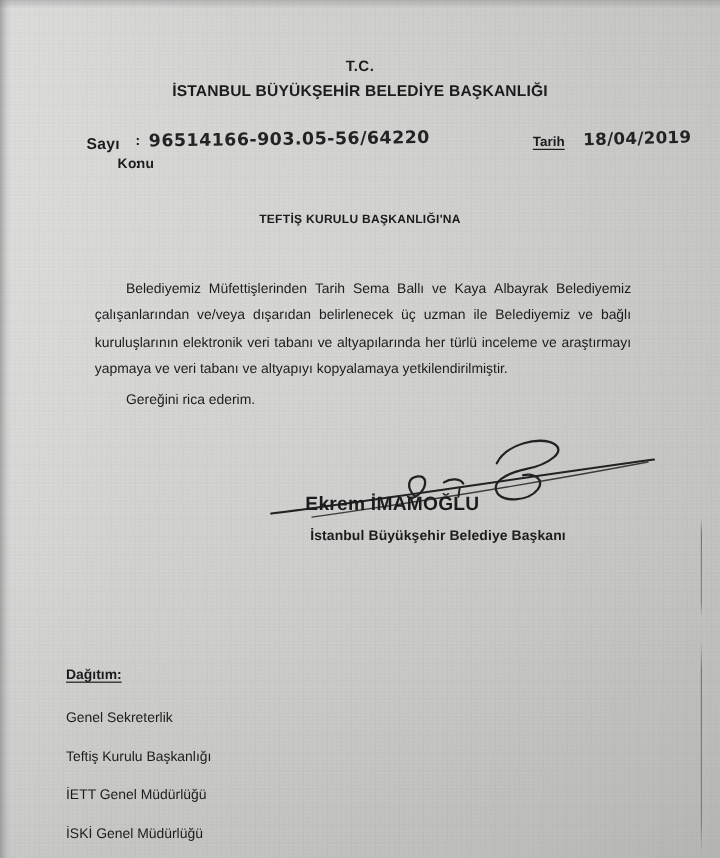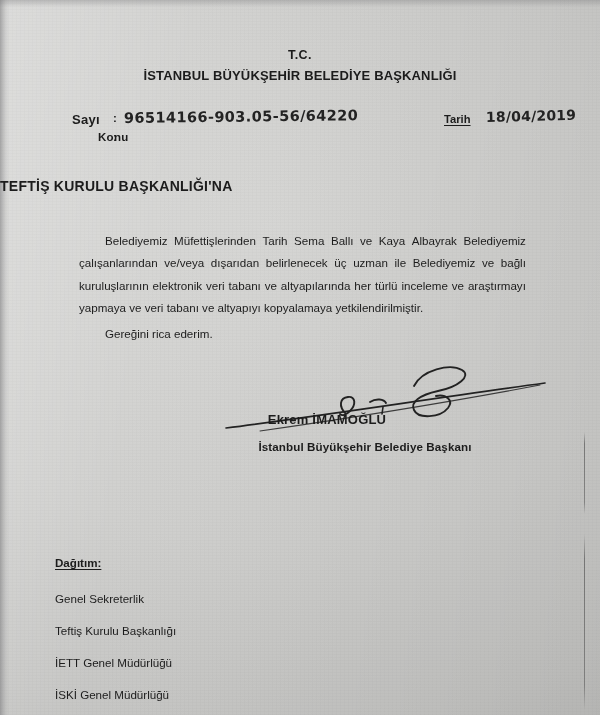--- a/index.html
+++ b/index.html
@@ -107,22 +107,22 @@
     position: absolute; left: 486px; top: 109px;
     font-size: 14px;
     letter-spacing: .2px;
     transform: rotate(-1.4deg);
     transform-origin: left center;
   }
 
   
   .addressee {
     position: absolute; left: 0; top: 178px; width: 600px;
-    text-align: left;
-    font-size: 14px; font-weight: bold; letter-spacing: .25px;
+    text-align: center;
+    font-size: 10px; font-weight: bold; letter-spacing: .25px;
   }
 
   
   .body-block {
     position: absolute;
     left: 79px; top: 230px;
     width: 447px;
   }
   .body-line {
     font-size: 11.6px;
@@ -143,21 +143,21 @@
 
   
   .sig-wrap {
     position: absolute;
     left: 200px; top: 358px;
     width: 360px; height: 80px;
   }
   .sig-name {
     position: absolute; left: 0; top: 412px; width: 600px;
     text-align: center;
-    font-size: 13px; font-weight: bold; letter-spacing: .2px;
+    font-size: 16px; font-weight: bold; letter-spacing: .2px;
     padding-left: 54px; box-sizing: border-box;
   }
   .sig-title {
     position: absolute; left: 0; top: 440px; width: 600px;
     text-align: center;
     font-size: 11.6px; font-weight: bold; letter-spacing: .1px;
     padding-left: 54px; box-sizing: border-box; margin-left: 38px;
   }
 
   

